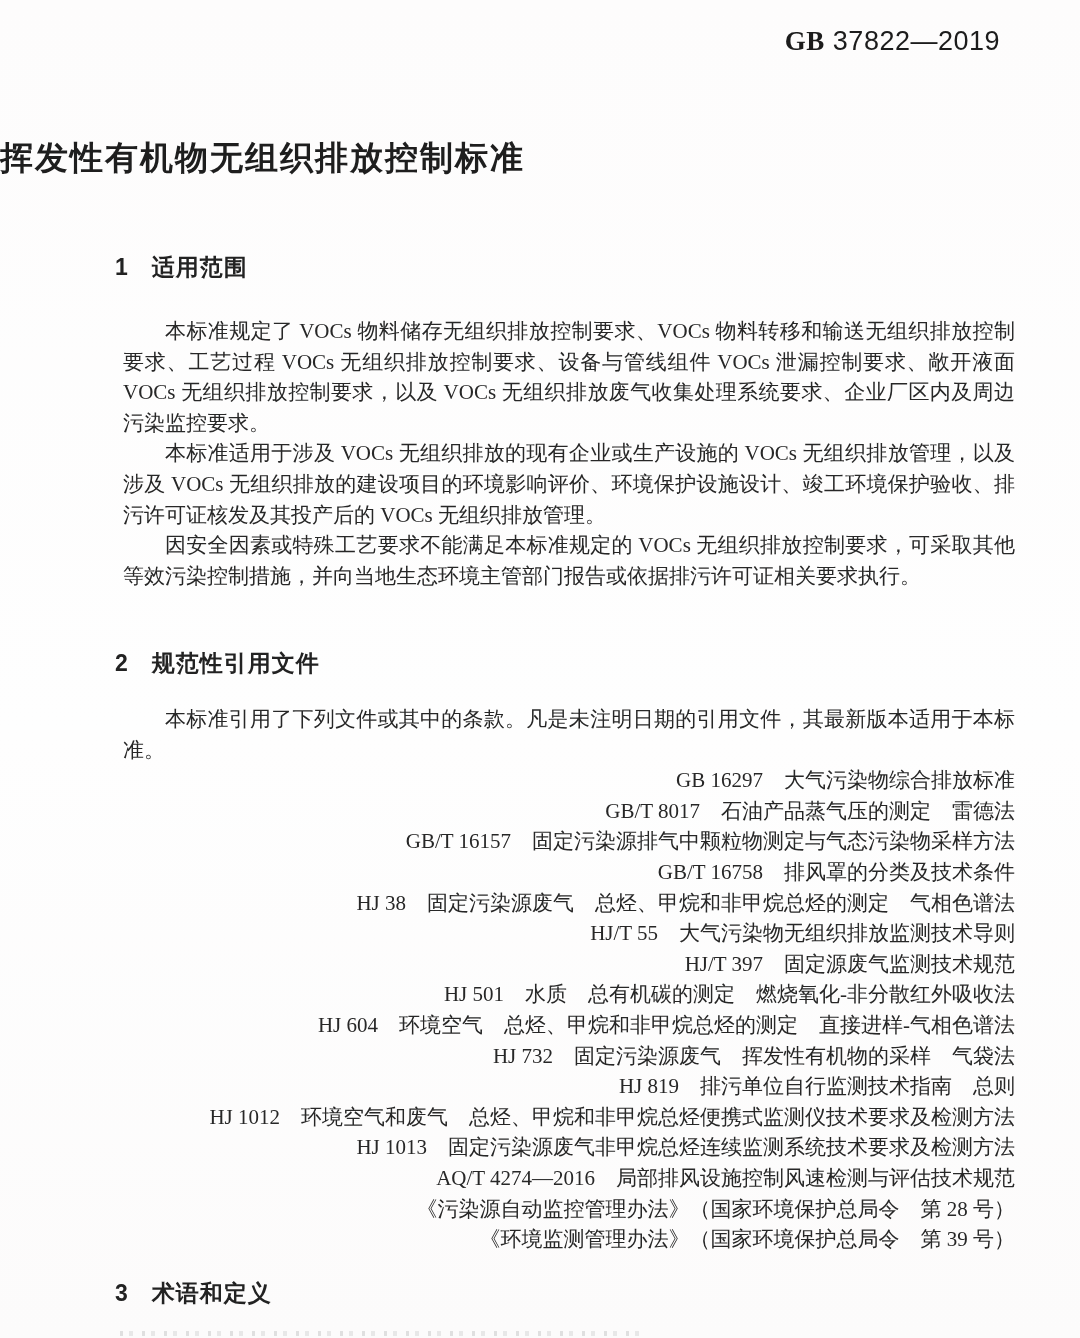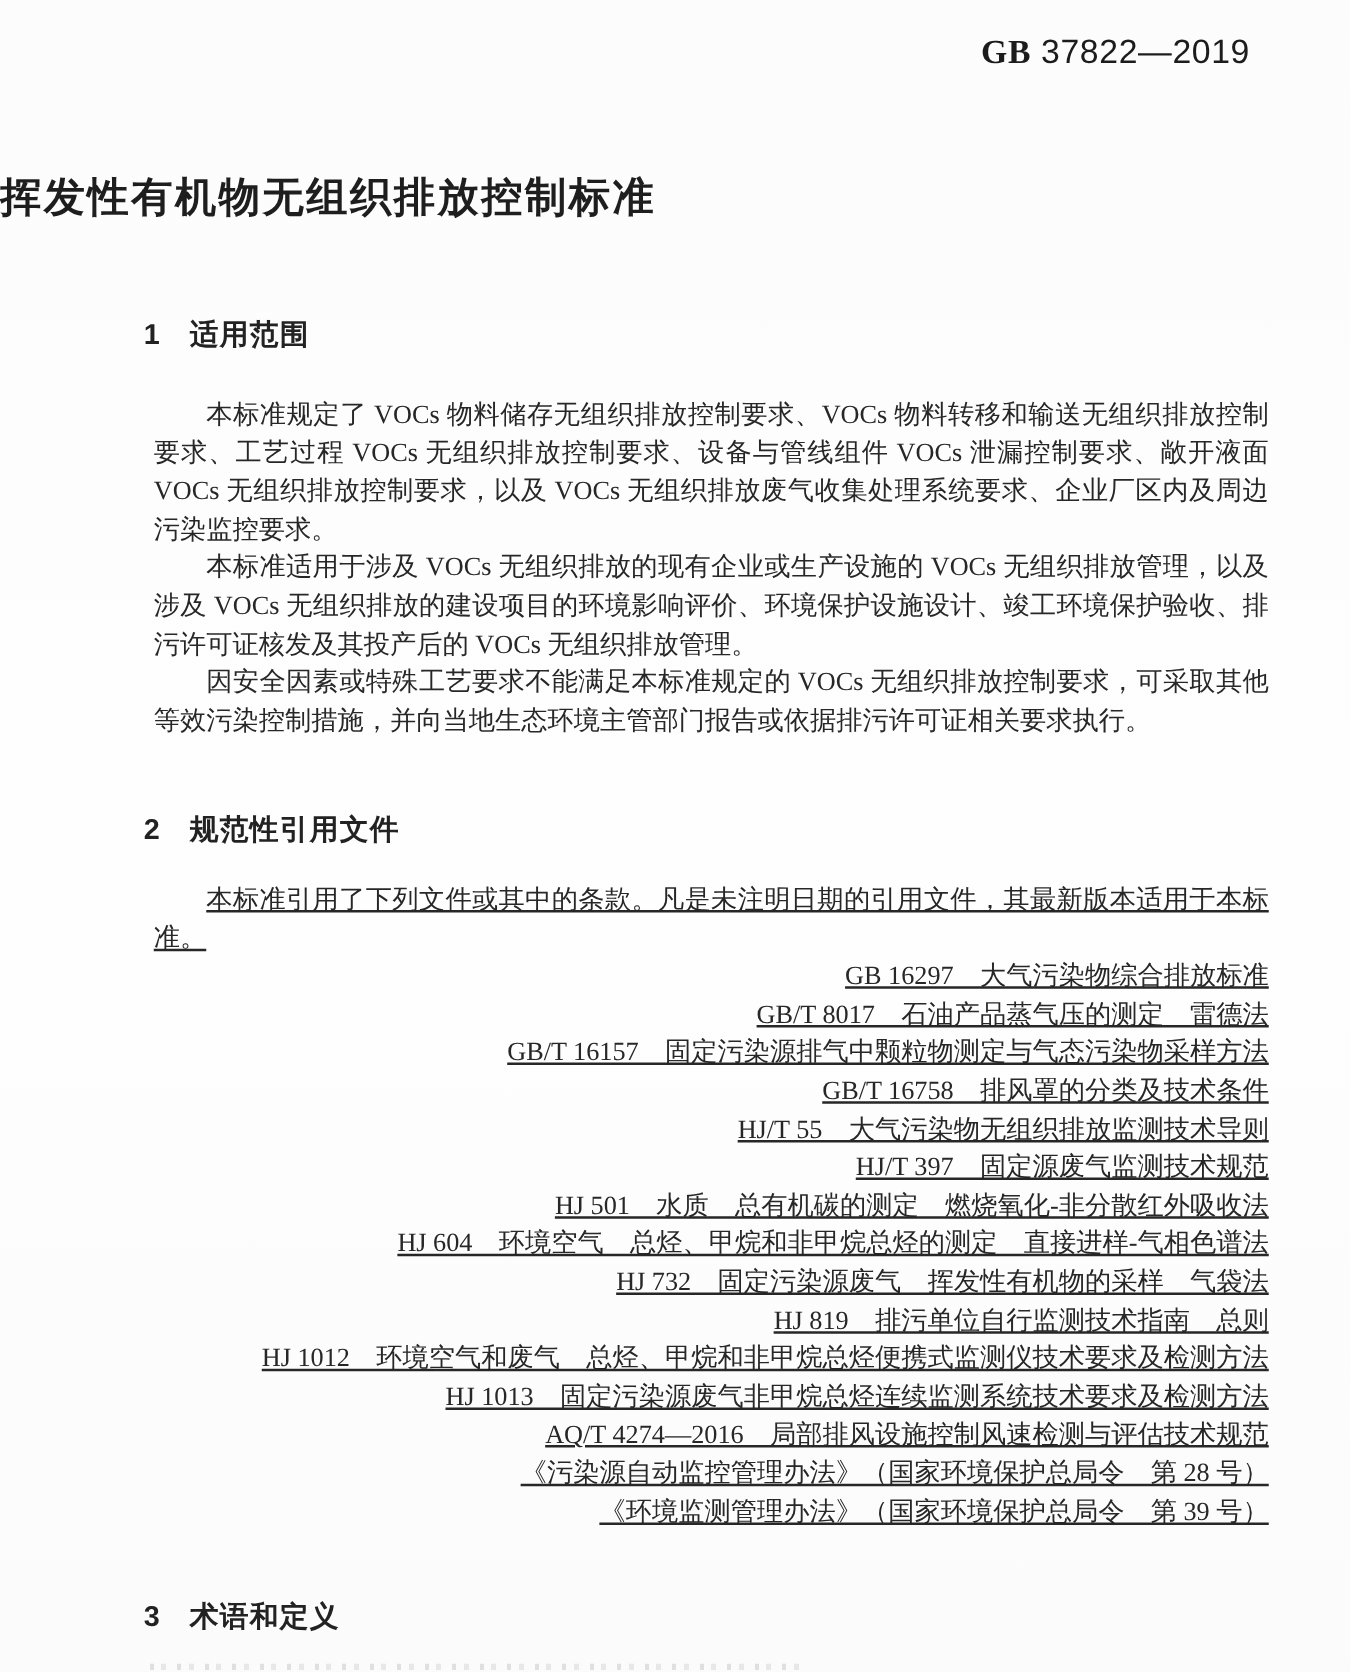--- a/index.html
+++ b/index.html
@@ -38,21 +38,21 @@
   .heading-2 { top:648px;text-align:center; }
   .heading-3 { top:1278px; }
   .body-block {
     position:absolute; left:103px; width:892px;
     font-size:21px; line-height:30.6px;
     text-align:justify;
     color:#272727;
     margin-left:20px;
   }
   .block-scope { top:316px; }
-  .block-refs  { top:704px;text-decoration:underline; }
+  .block-refs  { top:704px; }
   .body-block p { text-indent:2em; margin:0; }
   .ref-line { padding-left:2em; white-space:nowrap; text-align:right; }
   .cutoff-strip {
     position:absolute; top:1331px; left:120px; width:520px; height:5px;
     background:repeating-linear-gradient(90deg,
       #d9d9d9 0px, #d9d9d9 3px, transparent 3px, transparent 9px,
       #e3e3e3 9px, #e3e3e3 13px, transparent 13px, transparent 22px);
     opacity:0.8;
   }
 </style>
@@ -80,20 +80,21 @@
   <div class="section-heading heading-2">
     <span class="num">2</span><span>规范性引用文件</span>
   </div>
 
   <div class="body-block block-refs">
     <p>本标准引用了下列文件或其中的条款。凡是未注明日期的引用文件，其最新版本适用于本标准。</p>
     <div class="ref-line">GB 16297　大气污染物综合排放标准</div>
     <div class="ref-line">GB/T 8017　石油产品蒸气压的测定　雷德法</div>
     <div class="ref-line">GB/T 16157　固定污染源排气中颗粒物测定与气态污染物采样方法</div>
     <div class="ref-line">GB/T 16758　排风罩的分类及技术条件</div>
+    <div class="ref-line">HJ 38　固定污染源废气　总烃、甲烷和非甲烷总烃的测定　气相色谱法</div>
     <div class="ref-line">HJ/T 55　大气污染物无组织排放监测技术导则</div>
     <div class="ref-line">HJ/T 397　固定源废气监测技术规范</div>
     <div class="ref-line">HJ 501　水质　总有机碳的测定　燃烧氧化-非分散红外吸收法</div>
     <div class="ref-line">HJ 604　环境空气　总烃、甲烷和非甲烷总烃的测定　直接进样-气相色谱法</div>
     <div class="ref-line">HJ 732　固定污染源废气　挥发性有机物的采样　气袋法</div>
     <div class="ref-line">HJ 819　排污单位自行监测技术指南　总则</div>
     <div class="ref-line">HJ 1012　环境空气和废气　总烃、甲烷和非甲烷总烃便携式监测仪技术要求及检测方法</div>
     <div class="ref-line">HJ 1013　固定污染源废气非甲烷总烃连续监测系统技术要求及检测方法</div>
     <div class="ref-line">AQ/T 4274—2016　局部排风设施控制风速检测与评估技术规范</div>
     <div class="ref-line">《污染源自动监控管理办法》（国家环境保护总局令　第 28 号）</div>

